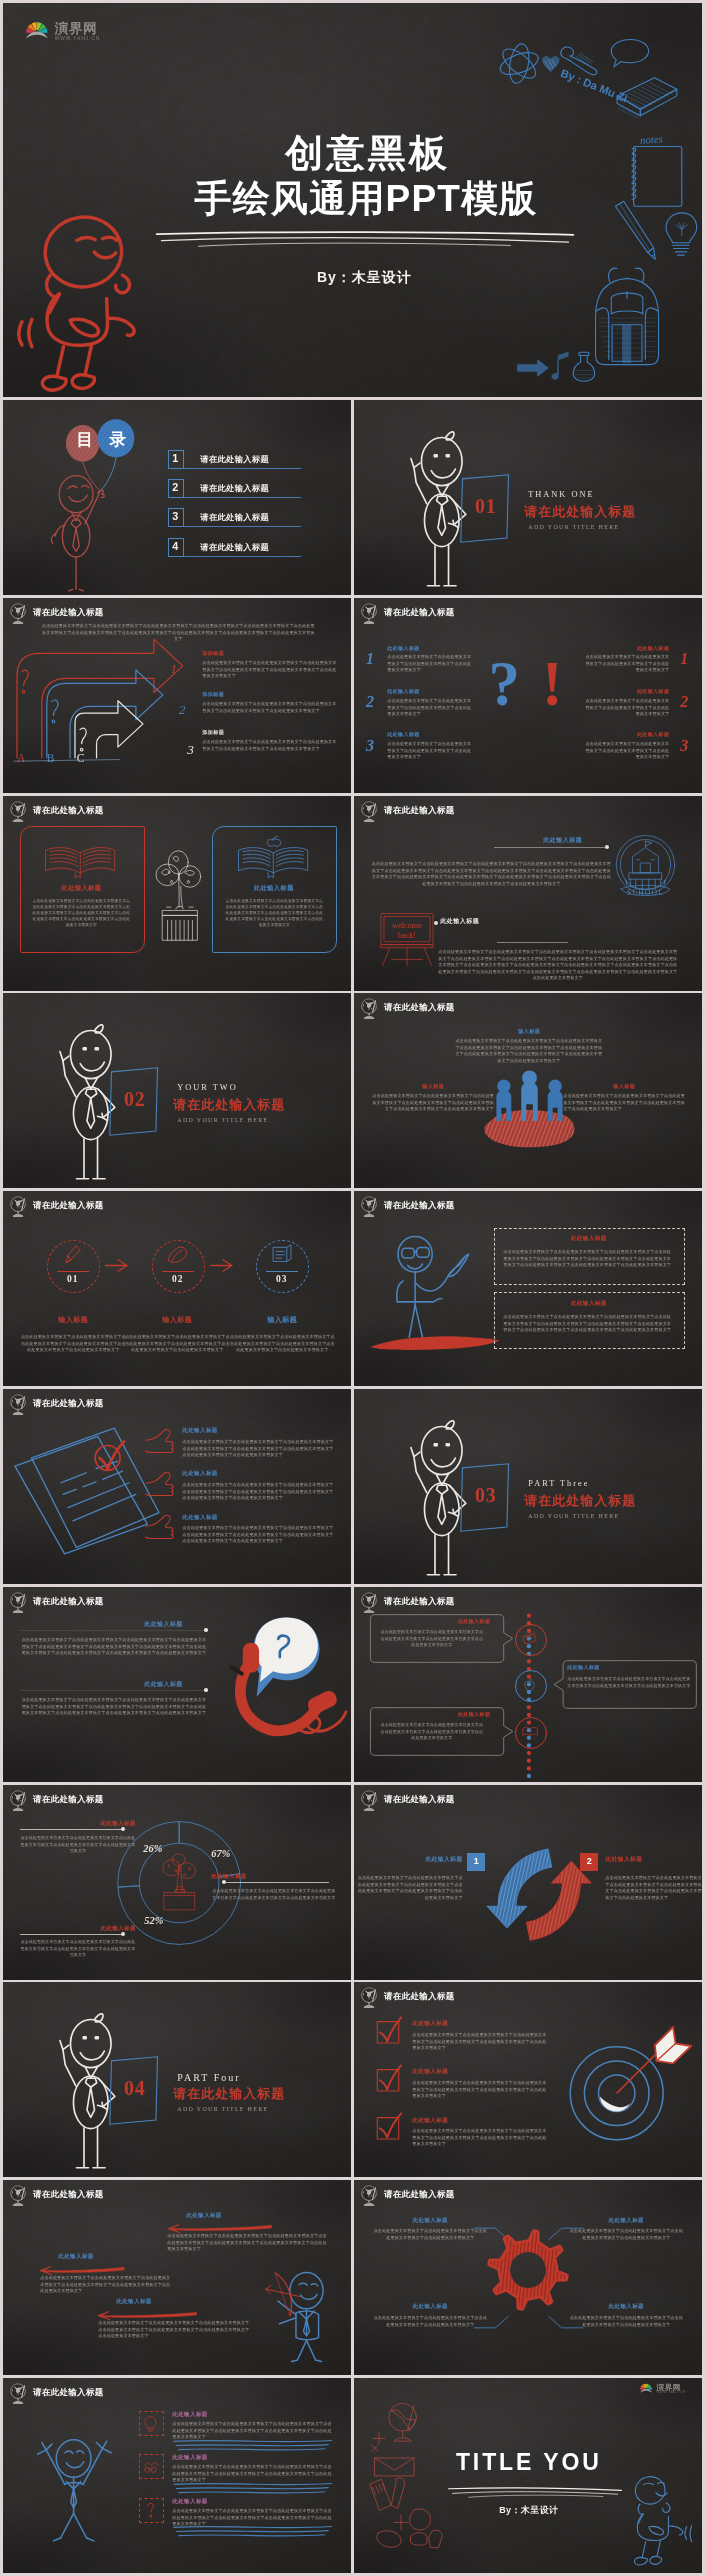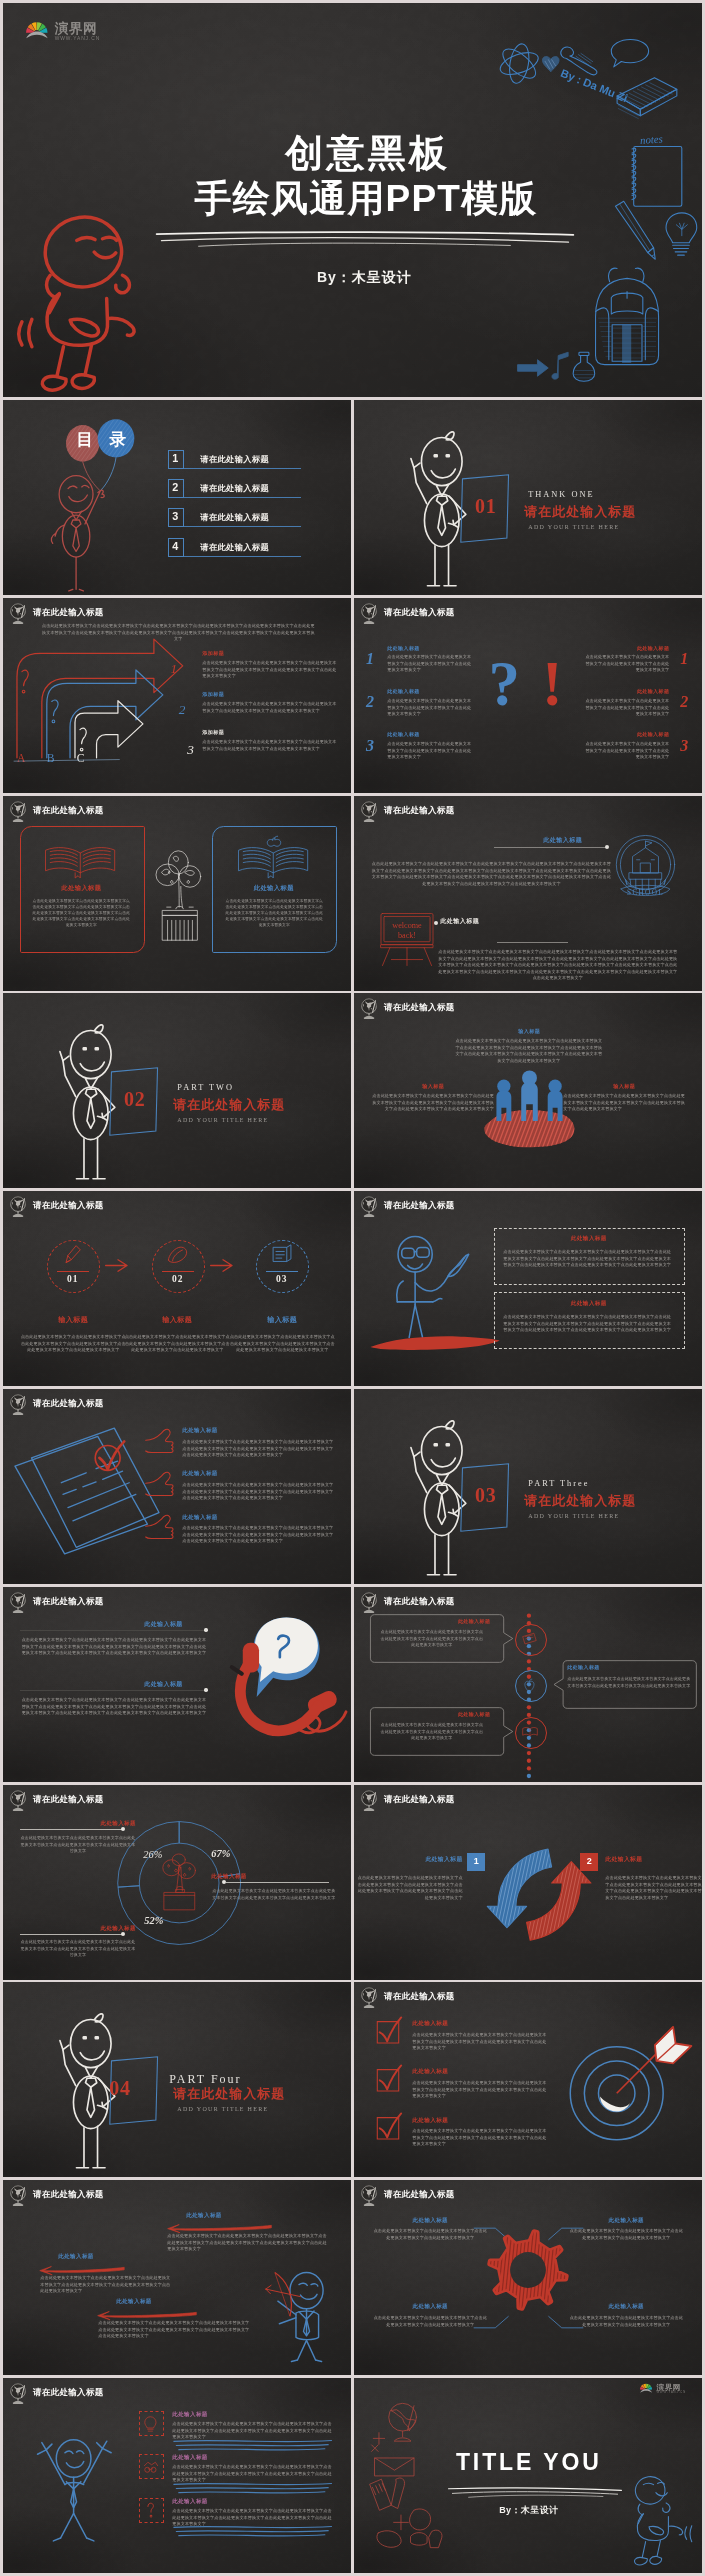--- a/index.html
+++ b/index.html
@@ -480,21 +480,21 @@
           <path d="M25,48 L21,36 M25,48 L33,42" fill="none" stroke="#ebe8e3" stroke-width="2.2" stroke-linecap="round" stroke-linejoin="round"></path>
           <path d="M72,86 L94,110 L78,124" fill="none" stroke="#ebe8e3" stroke-width="2.2" stroke-linecap="round" stroke-linejoin="round"></path>
           <path d="M78,124 L71,122 M78,124 L77,118 M78,124 L83,127" fill="none" stroke="#ebe8e3" stroke-width="2.2" stroke-linecap="round" stroke-linejoin="round"></path>
           <path d="M53,152 L53,204 M71,150 L71,204" fill="none" stroke="#ebe8e3" stroke-width="2.2" stroke-linecap="round" stroke-linejoin="round"></path>
           <path d="M43,205 L59,205 M65,205 L81,205" fill="none" stroke="#ebe8e3" stroke-width="2.2" stroke-linecap="round" stroke-linejoin="round"></path>
         </svg>
         <svg class="abs" style="left:106px;top:71px" width="51" height="75" viewBox="0 0 62 88">
           <path d="M3,8 L59,3 L57,80 L1,85 Z" fill="none" stroke="#4a83bd" stroke-width="1.3"></path>
         </svg>
         <div class="abs ser" style="left:106px;top:95px;width:51px;text-align:center;color:#c0392b;font-size:20px;font-weight:bold;letter-spacing:0.8px">02</div>
-        <div class="abs ser" style="left:174px;top:90px;color:#e3e0db;font-size:8.3px;letter-spacing:2px;white-space:nowrap">PART TWO</div>
+        <div class="abs ser" style="left:174px;top:90px;color:#e3e0db;font-size:8.3px;letter-spacing:2px;white-space:nowrap">YOUR TWO</div>
         <div class="abs cn" style="left:170px;top:103px;color:#c0392b;font-size:13px;font-weight:bold;letter-spacing:1px;white-space:nowrap">请在此处输入标题</div>
         <div class="abs ser" style="left:174px;top:124px;color:#9b9894;font-size:6px;letter-spacing:1.3px;white-space:nowrap">ADD YOUR TITLE HERE</div>
       </div>
     </div>
 <div class="slide " style="left:351px;top:990px;width:348px;height:195px">
       <div class="bd">
         <div class="g"></div>
         <svg class="nz" preserveAspectRatio="none" viewBox="0 0 100 60">
           <rect width="100" height="60" filter="url(#noisef)"></rect>
         </svg>
@@ -918,21 +918,21 @@
         <svg class="abs" style="left:0;top:0" width="349" height="196" viewBox="0 0 420 236">
           <circle cx="212.0" cy="118.0" r="74.0" fill="none" stroke="#4a83bd" stroke-width="1"></circle>
           <circle cx="212.0" cy="118.0" r="48.0" fill="none" stroke="#4a83bd" stroke-width="1"></circle>
           <line x1="212.0" y1="70.0" x2="212.0" y2="44.0" stroke="#4a83bd" stroke-width="1"></line>
           <line x1="259.5" y1="110.8" x2="285.2" y2="106.9" stroke="#4a83bd" stroke-width="1"></line>
           <line x1="259.5" y1="110.8" x2="285.2" y2="106.9" stroke="#4a83bd" stroke-width="1"></line>
           <line x1="164.1" y1="121.3" x2="138.2" y2="123.0" stroke="#4a83bd" stroke-width="1"></line>
           <line x1="164.1" y1="121.3" x2="138.2" y2="123.0" stroke="#4a83bd" stroke-width="1"></line>
           <line x1="212.0" y1="70.0" x2="212.0" y2="44.0" stroke="#4a83bd" stroke-width="1"></line>
         </svg>
-        <div class="abs ser" style="left:140px;top:64px;color:#e6e3de;font-size:10.4px;font-style:italic;font-weight:normal">26%</div>
+        <div class="abs ser" style="left:140px;top:58px;color:#e6e3de;font-size:10.4px;font-style:italic;font-weight:bold">26%</div>
         <div class="abs ser" style="left:208px;top:63px;color:#e6e3de;font-size:10.4px;font-style:italic;font-weight:bold">67%</div>
         <div class="abs ser" style="left:141px;top:130px;color:#e6e3de;font-size:10.4px;font-style:italic;font-weight:bold">52%</div>
         <svg class="abs" style="left:154px;top:68px" width="45" height="60" viewBox="0 0 62 82">
           <ellipse cx="20" cy="20" rx="12" ry="11" fill="none" stroke="#c0392b" stroke-width=".9" stroke-linejoin="round" stroke-linecap="round"></ellipse>
           <ellipse cx="41" cy="24" rx="12" ry="11" fill="none" stroke="#c0392b" stroke-width=".9" stroke-linejoin="round" stroke-linecap="round"></ellipse>
           <ellipse cx="30" cy="9" rx="9" ry="8" fill="none" stroke="#c0392b" stroke-width=".9" stroke-linejoin="round" stroke-linecap="round"></ellipse>
           <path d="M26,22 A1.8,1.8 0 1 0 26.1,22 M16,16 A1.4,1.4 0 1 0 16.1,16 M38,28 A1.8,1.8 0 1 0 38.1,28 M45,20 A1.4,1.4 0 1 0 45.1,20" fill="none" stroke="#c0392b" stroke-width=".9" stroke-linejoin="round" stroke-linecap="round"></path>
           <path d="M30,17 C30,28 28,40 27,52 M33,19 C33,32 35,42 35,52" fill="none" stroke="#c0392b" stroke-width=".9" stroke-linejoin="round" stroke-linecap="round"></path>
           <path d="M26,50 L38,50 L38,54 L26,54 Z" fill="none" stroke="#c0392b" stroke-width=".9" stroke-linejoin="round" stroke-linecap="round"></path>
           <path d="M10,54 L52,54 L52,78 L10,78 Z" fill="none" stroke="#c0392b" stroke-width=".9" stroke-linejoin="round" stroke-linecap="round"></path>
@@ -1105,22 +1105,22 @@
           <path d="M42,96 L28,68 L25,48" fill="none" stroke="#ebe8e3" stroke-width="2.2" stroke-linecap="round" stroke-linejoin="round"></path>
           <path d="M25,48 L21,36 M25,48 L33,42" fill="none" stroke="#ebe8e3" stroke-width="2.2" stroke-linecap="round" stroke-linejoin="round"></path>
           <path d="M72,86 L94,110 L78,124" fill="none" stroke="#ebe8e3" stroke-width="2.2" stroke-linecap="round" stroke-linejoin="round"></path>
           <path d="M78,124 L71,122 M78,124 L77,118 M78,124 L83,127" fill="none" stroke="#ebe8e3" stroke-width="2.2" stroke-linecap="round" stroke-linejoin="round"></path>
           <path d="M53,152 L53,204 M71,150 L71,204" fill="none" stroke="#ebe8e3" stroke-width="2.2" stroke-linecap="round" stroke-linejoin="round"></path>
           <path d="M43,205 L59,205 M65,205 L81,205" fill="none" stroke="#ebe8e3" stroke-width="2.2" stroke-linecap="round" stroke-linejoin="round"></path>
         </svg>
         <svg class="abs" style="left:106px;top:71px" width="51" height="75" viewBox="0 0 62 88">
           <path d="M3,8 L59,3 L57,80 L1,85 Z" fill="none" stroke="#4a83bd" stroke-width="1.3"></path>
         </svg>
-        <div class="abs ser" style="left:106px;top:95px;width:51px;color:#c0392b;font-size:20px;font-weight:bold;letter-spacing:0.8px">04</div>
-        <div class="abs ser" style="left:166px;top:90px;color:#e3e0db;font-size:12px;letter-spacing:2px;white-space:nowrap">PART Four</div>
+        <div class="abs ser" style="left:106px;top:95px;width:51px;text-align:center;color:#c0392b;font-size:20px;font-weight:bold;letter-spacing:0.8px">04</div>
+        <div class="abs ser" style="left:174px;top:90px;color:#e3e0db;font-size:10px;letter-spacing:2px;white-space:nowrap">PART Four</div>
         <div class="abs cn" style="left:170px;top:103px;color:#c0392b;font-size:13px;font-weight:bold;letter-spacing:1px;white-space:nowrap">请在此处输入标题</div>
         <div class="abs ser" style="left:174px;top:124px;color:#9b9894;font-size:6px;letter-spacing:1.3px;white-space:nowrap">ADD YOUR TITLE HERE</div>
       </div>
     </div>
 <div class="slide " style="left:351px;top:1979px;width:348px;height:195px">
       <div class="bd">
         <div class="g"></div>
         <svg class="nz" preserveAspectRatio="none" viewBox="0 0 100 60">
           <rect width="100" height="60" filter="url(#noisef)"></rect>
         </svg>

